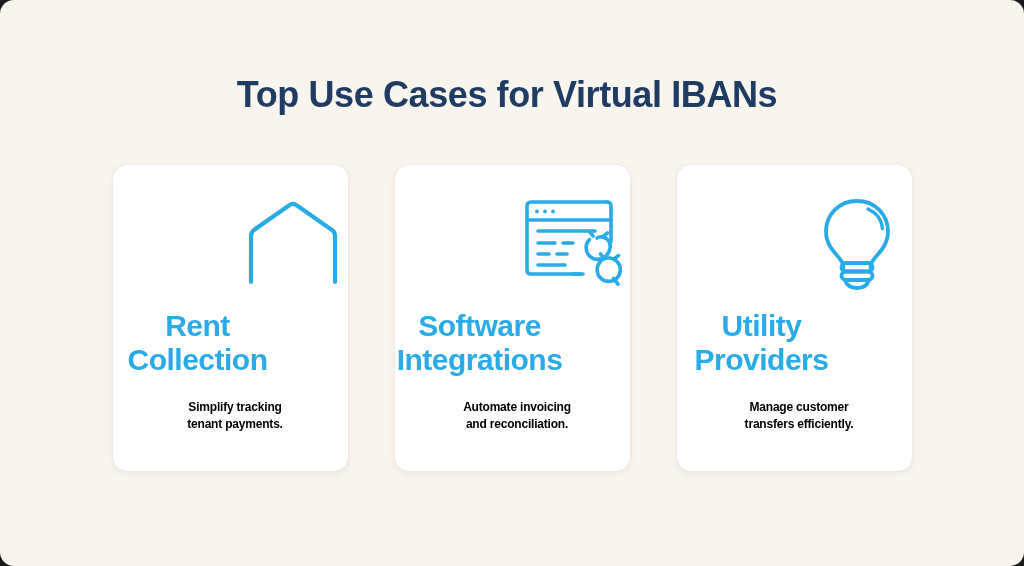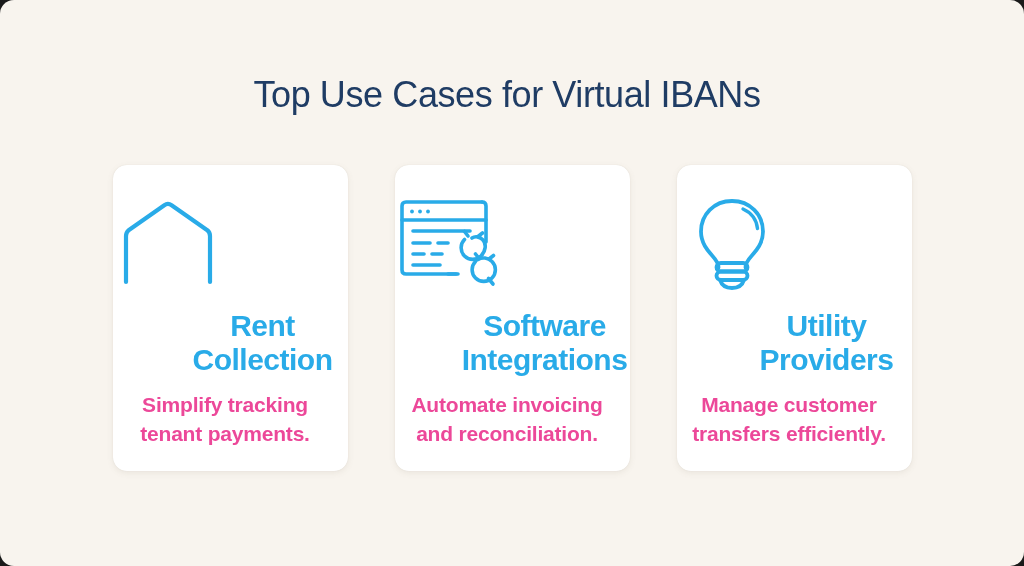--- a/index.html
+++ b/index.html
@@ -24,21 +24,21 @@
     overflow: hidden;
   }
 
   .page-title {
     position: absolute;
     top: 74px;
     left: 0;
     width: 1014px;
     text-align: center;
     font-size: 36px;
-    font-weight: normal;
+    font-weight: bold;
     letter-spacing: -0.4px;
     color: #1f3c64;
     line-height: 1.15;
     white-space: nowrap;
   }
 
   .cards {
     position: absolute;
     top: 165px;
     left: 0;
@@ -54,21 +54,21 @@
     position: relative;
     width: 235px;
     height: 306px;
     background: #ffffff;
     border-radius: 14px;
     box-shadow: 0 2px 6px rgba(120, 105, 85, 0.10),
                 0 0 1px rgba(120, 105, 85, 0.18);
     box-sizing: border-box;
     display: flex;
     flex-direction: column;
-    align-items: flex-start;
+    align-items: flex-end;
   }
 
   .icon-wrap {
     margin-top: 30px;
     height: 98px;
     width: 110px;
     display: flex;
     align-items: center;
     justify-content: center;
   }
@@ -84,28 +84,28 @@
     text-align: center;
     font-size: 30px;
     font-weight: bold;
     line-height: 1.14;
     letter-spacing: -0.5px;
     color: #29abe8;
     white-space: pre-line;
   }
 
   .card-desc {
-    margin-top: 14px;
+    margin-top: 22px;
     width: 225px;
     text-align: center;
-    font-size: 21px;
+    font-size: 12px;
     font-weight: bold;
     line-height: 1.38;
     letter-spacing: -0.2px;
-    color: #ec4899;
+    color: #000000;
     white-space: pre-line;
   }
 </style>
 </head>
 <body>
 
 <div class="canvas">
 
   <div class="page-title">Top Use Cases for Virtual IBANs</div>
 

